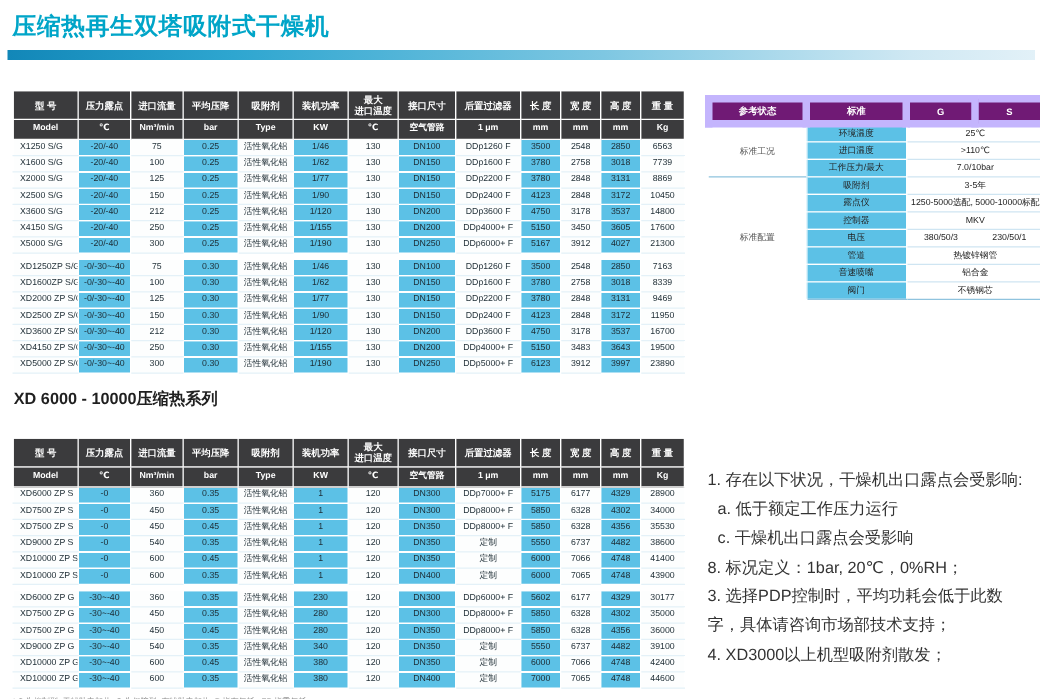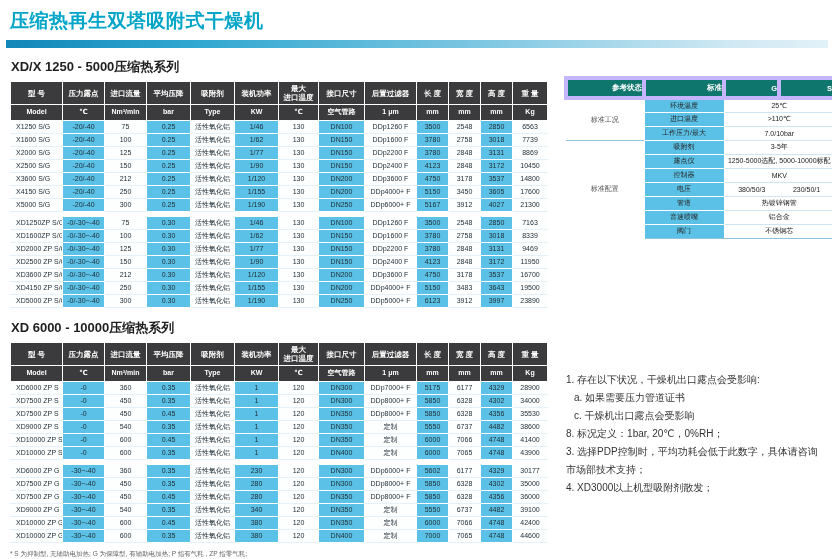--- a/index.html
+++ b/index.html
@@ -8,60 +8,59 @@
   .page { position: relative; width: 832px; height: 559px; padding: 6px 6px 16px 10px; }
   .page-title { font-size: 19px; font-weight: bold; color: #00a5c8; letter-spacing: .5px; margin: 2px 0 6px 0; }
   .title-bar { height: 8px; width: 822px; margin-left: -4px;
     background: linear-gradient(90deg, #1287b8 0%, #2ea6d0 22%, #7ec7e2 58%, #cfe8f3 88%, #e2f1f8 100%); }
   .content { display: flex; margin-top: 2px; }
   .left-col { width: 540px; }
   .right-col { width: 272px; padding: 26px 0 0 14px; }
   .section-heading { font-size: 13px; font-weight: 700; color: #1f1f1f; margin: 8px 0 5px 1px; }
   .section-heading.second { margin-top: 11px; }
 
-  table.spec { border-collapse: collapse; table-layout: fixed; width: 537px; font-size: 7px; }
+  table.spec { border-collapse: collapse; table-layout: fixed; width: 537px; font-size: 7px; margin-top: 22px; }
   table.spec th { background: #3b3b3d; color: #fff; font-weight: bold; text-align: center;
     border: 1px solid #fff; white-space: pre-line; line-height: 1.2; padding: 2px 1px; }
   table.spec tr.hrow-cn th { height: 22px; font-size: 7.5px; }
   table.spec tr.hrow-en th { height: 16px; font-size: 7px; }
   table.spec td { text-align: center; height: 13px; padding: 1px 1px; color: #1c2b33; line-height: 1.1;
     overflow: hidden; white-space: nowrap; }
   table.spec td.blue { background: #5cc1e6; border: 1px solid #fff; }
   table.spec td.white { background: #fdfefe; border-left: 1px solid #fff; border-right: 1px solid #fff;
     border-bottom: 1px solid #e4f1f8; }
   table.spec td.model { text-align: left; padding-left: 5px; }
   table.spec td.gap { height: 5px; background: #fff; border: none; }
 
   .footnotes { margin-top: 6px; font-size: 6.5px; color: #666; line-height: 1.65; }
 
   table.side { border-collapse: collapse; table-layout: fixed; width: 268px; font-size: 7px; }
-  table.side th { background: #0f766e; color: #fff; font-weight: bold; height: 20px;
-    border: 4px solid #c4b5fd; text-align: right; font-size: 7.5px; }
+  table.side th { background: #701a75; color: #fff; font-weight: bold; height: 20px;
+    border: 6px solid #c4b5fd; text-align: center; font-size: 7.5px; }
   table.side td { height: 14px; text-align: center; color: #222; }
   table.side td.glabel { background: #fff; color: #555; border-right: 1px solid #fff; }
   table.side td.param { background: #5cc1e6; border: 1px solid #fff; }
   table.side td.val { background: #fff; border-bottom: 1px solid #cfe5f2; }
   table.side tr.gsep td { border-top: 1px solid #8fc3de; }
   table.side tbody tr:last-child td { border-bottom: 1px solid #8fc3de; }
 
   .notes { margin-top: 132px; padding-left: 2px; }
   .notes-title { font-size: 9px; font-weight: bold; color: #222; margin-bottom: 8px; }
-  .note-line { font-size: 10px; color: #333; line-height: 1.8; }
+  .note-line { font-size: 13px; color: #333; line-height: 1.8; }
   .note-line.indent { padding-left: 8px; }
 </style>
 </head>
 <body>
 
 <div class="page">
   <h1 class="page-title">压缩热再生双塔吸附式干燥机</h1>
   <div class="title-bar"></div>
 
   <div class="content">
     <div class="left-col">
-      <h2 class="section-heading">XD/X 1250 - 5000压缩热系列</h2>
       <table class="spec">
         <colgroup>
           <col style="width:52px">
             <col style="width:42px">
             <col style="width:42px">
             <col style="width:44px">
           <col style="width:44px">
             <col style="width:44px">
             <col style="width:40px">
             <col style="width:46px">
@@ -631,21 +630,21 @@
             <tr>
               <td class="param">阀门</td>
               <td class="val" colspan="2">不锈钢芯</td>
             </tr>
           </tbody>
         </table>
 
       <div class="notes">
         <div id="notes-lines">
             <div class="note-line">1. 存在以下状况，干燥机出口露点会受影响:</div>
-            <div class="note-line indent">a. 如果需要压力管道证书</div>
+            <div class="note-line indent">a. 低于额定工作压力运行</div>
             <div class="note-line indent">c. 干燥机出口露点会受影响</div>
             <div class="note-line">8. 标况定义：1bar, 20℃，0%RH；</div>
             <div class="note-line">3. 选择PDP控制时，平均功耗会低于此数字，具体请咨询市场部技术支持；</div>
             <div class="note-line">4. XD3000以上机型吸附剂散发；</div>
           </div>
       </div>
     </div>
   </div>
 </div>
 

